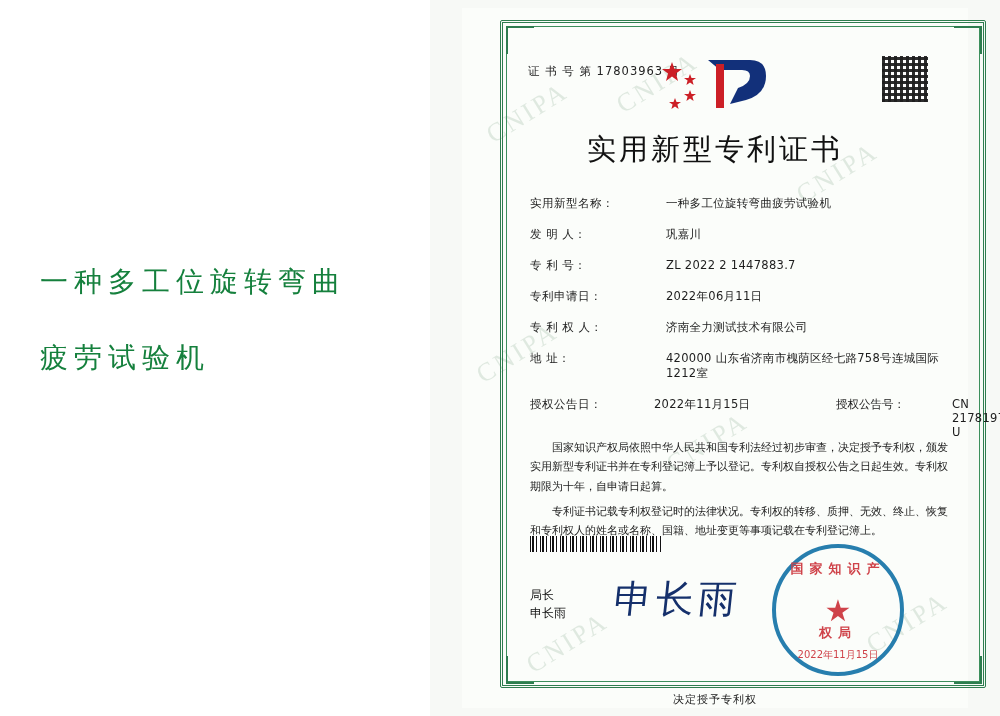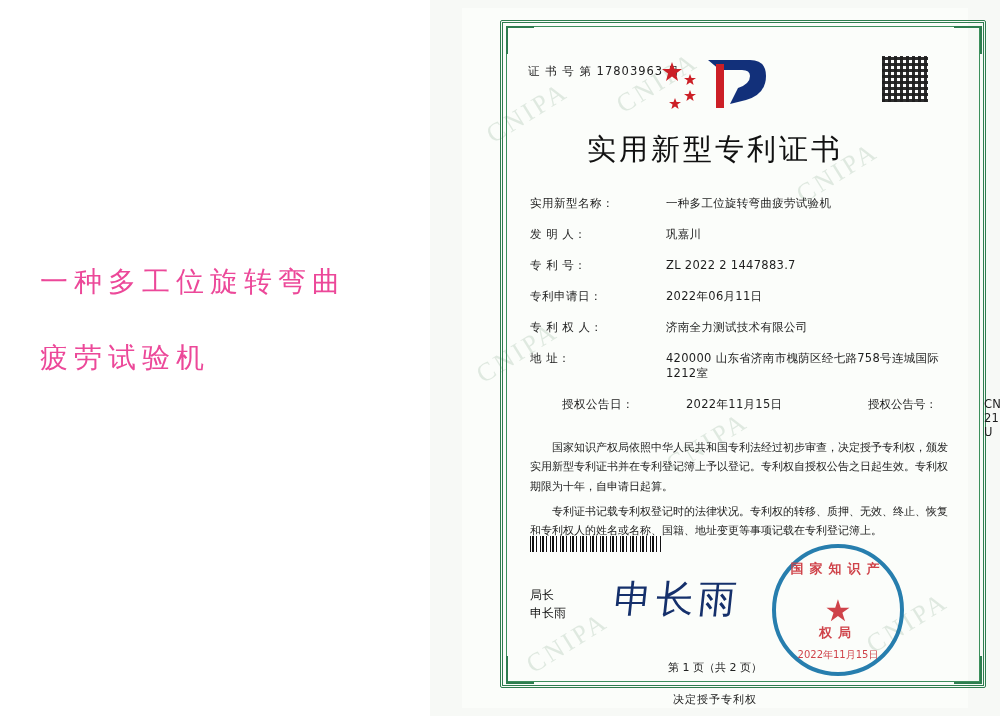--- a/index.html
+++ b/index.html
@@ -27,21 +27,21 @@
     top: 0;
     width: 430px;
     height: 716px;
     background: #ffffff;
   }
   .left-title {
     position: absolute;
     left: 40px;
     top: 268px;
     width: 380px;
-    color: #ec4899;
+    color: #15803d;
     font-family: "DejaVu Sans", sans-serif;
     font-size: 28px;
     letter-spacing: 6px;
     line-height: 1.0;
   }
   .left-title .line2 {
     display: block;
     margin-top: 48px;
   }
 
@@ -167,21 +167,21 @@
   }
   .field .lbl {
     width: 104px;
     flex: 0 0 104px;
     letter-spacing: 0.5px;
   }
   .field .val {
     flex: 1 1 auto;
     letter-spacing: 0.3px;
   }
-  .field.two .lbl { width: 92px; flex: 0 0 92px; margin-left: 32px; }
+  .field.two .lbl { width: 92px; flex: 0 0 92px; }
   .field.two .val1 { flex: 0 0 150px; }
   .field.two .lbl2 { flex: 0 0 84px; }
 
   .paras {
     position: absolute;
     left: 68px;
     top: 410px;
     width: 418px;
     font-family: "DejaVu Sans", sans-serif;
     font-size: 11px;
@@ -375,18 +375,17 @@
       </div>
       <div class="signature">申长雨</div>
 
       <div class="seal">
         <div class="seal-text-top">国家知识产</div>
         <div class="seal-star">★</div>
         <div class="seal-text-bottom">权局</div>
         <div class="seal-date">2022年11月15日</div>
       </div>
 
-      <div class="page-no">第 1 页（共 2 页）</div>
       <div class="footnote">决定授予专利权</div>
 
     </div>
   </div>
 </div>
 
 </body></html>

